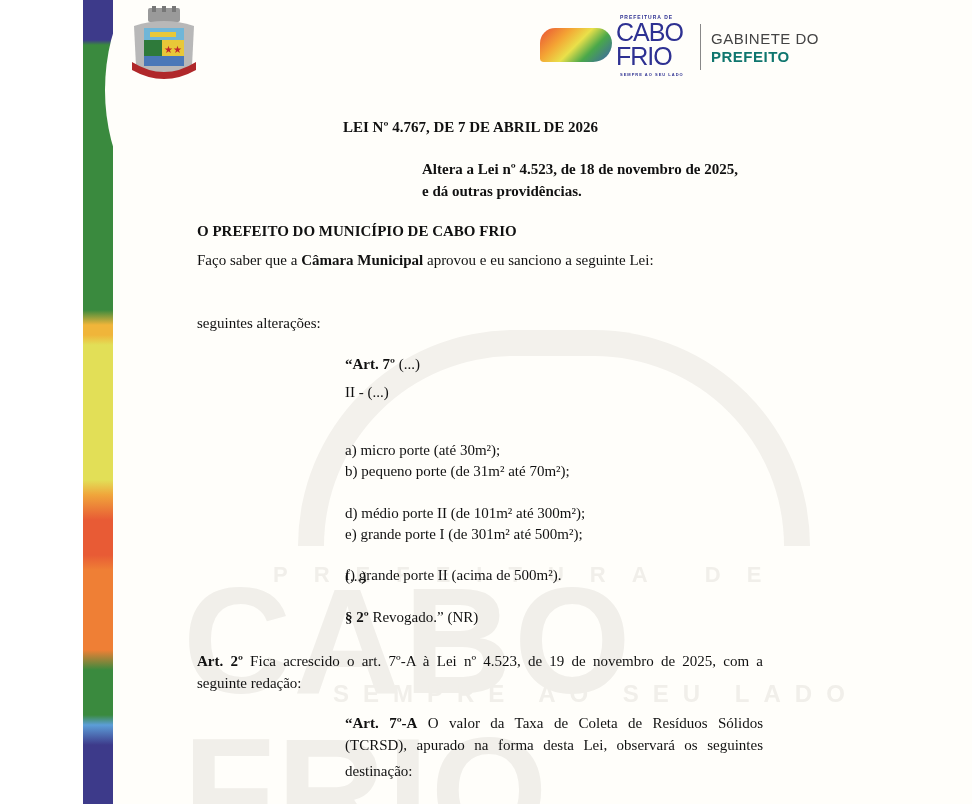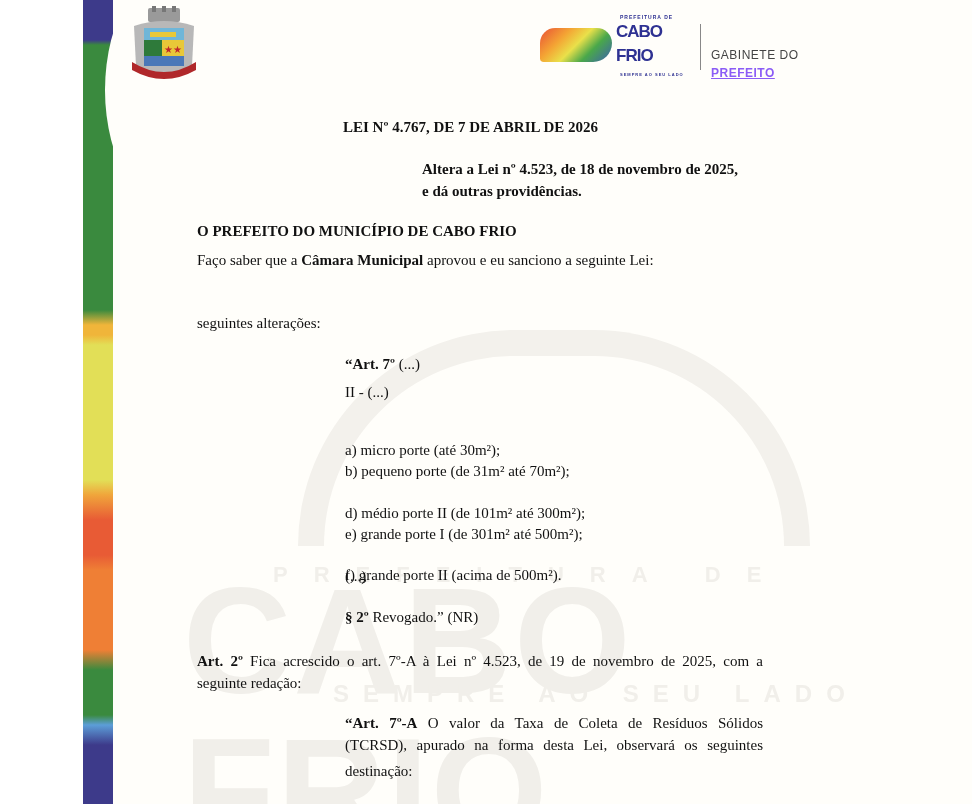--- a/index.html
+++ b/index.html
@@ -39,25 +39,25 @@
   }
   .wm-top { left: 190px; top: 562px; font-size: 22px; letter-spacing: 26px; }
   .wm-main { left: 100px; top: 566px; font-size: 150px; letter-spacing: 2px; line-height: 1; }
   .wm-bottom { left: 250px; top: 680px; font-size: 24px; letter-spacing: 14px; }
 
   
   .crest { position: absolute; left: 45px; top: 6px; width: 72px; height: 80px; }
   .logo { position: absolute; left: 455px; top: 18px; width: 300px; height: 64px; }
   .logo-swoosh { position: absolute; left: 2px; top: 10px; width: 72px; height: 34px; border-radius: 40px 40px 50px 10px;
     background: linear-gradient(135deg, #e94f35 0%, #f4a534 30%, #e9e04a 50%, #4aa84a 70%, #3b5fb0 100%); }
-  .logo-cabo { position: absolute; left: 78px; top: 2px; font-family: "Liberation Sans", "DejaVu Sans", sans-serif; font-weight: bold; font-size: 17px; line-height: 24px; color: #2e3192; letter-spacing: -1px; }
+  .logo-cabo { position: absolute; left: 78px; top: 2px; font-family: "Liberation Sans", "DejaVu Sans", sans-serif; font-weight: normal; font-size: 25px; line-height: 24px; color: #2e3192; letter-spacing: -1px; }
   .logo-small { position: absolute; font-family: "Liberation Sans", "DejaVu Sans", sans-serif; font-size: 5px; font-weight: bold; color: #2e3192; letter-spacing: 1px; }
   .logo-divider { position: absolute; left: 162px; top: 6px; width: 1px; height: 46px; background: #888; }
-  .logo-gab { position: absolute; left: 173px; top: 28px; font-family: "Liberation Sans", "DejaVu Sans", sans-serif; font-size: 12px; line-height: 18px; color: #444; letter-spacing: 0.5px; }
-  .logo-gab b { color: #8b5cf6; text-decoration: underline; }
+  .logo-gab { position: absolute; left: 173px; top: 12px; font-family: "Liberation Sans", "DejaVu Sans", sans-serif; font-size: 15px; line-height: 18px; color: #444; letter-spacing: 0.5px; }
+  .logo-gab b { color: #0f766e; }
 
   
   .t { position: absolute; font-size: 15px; line-height: 20px; white-space: nowrap; }
   .b { font-weight: bold; }
   .just { text-align: justify; text-align-last: justify; white-space: normal; }
 </style>
 </head>
 <body>
 
 <div class="page">

